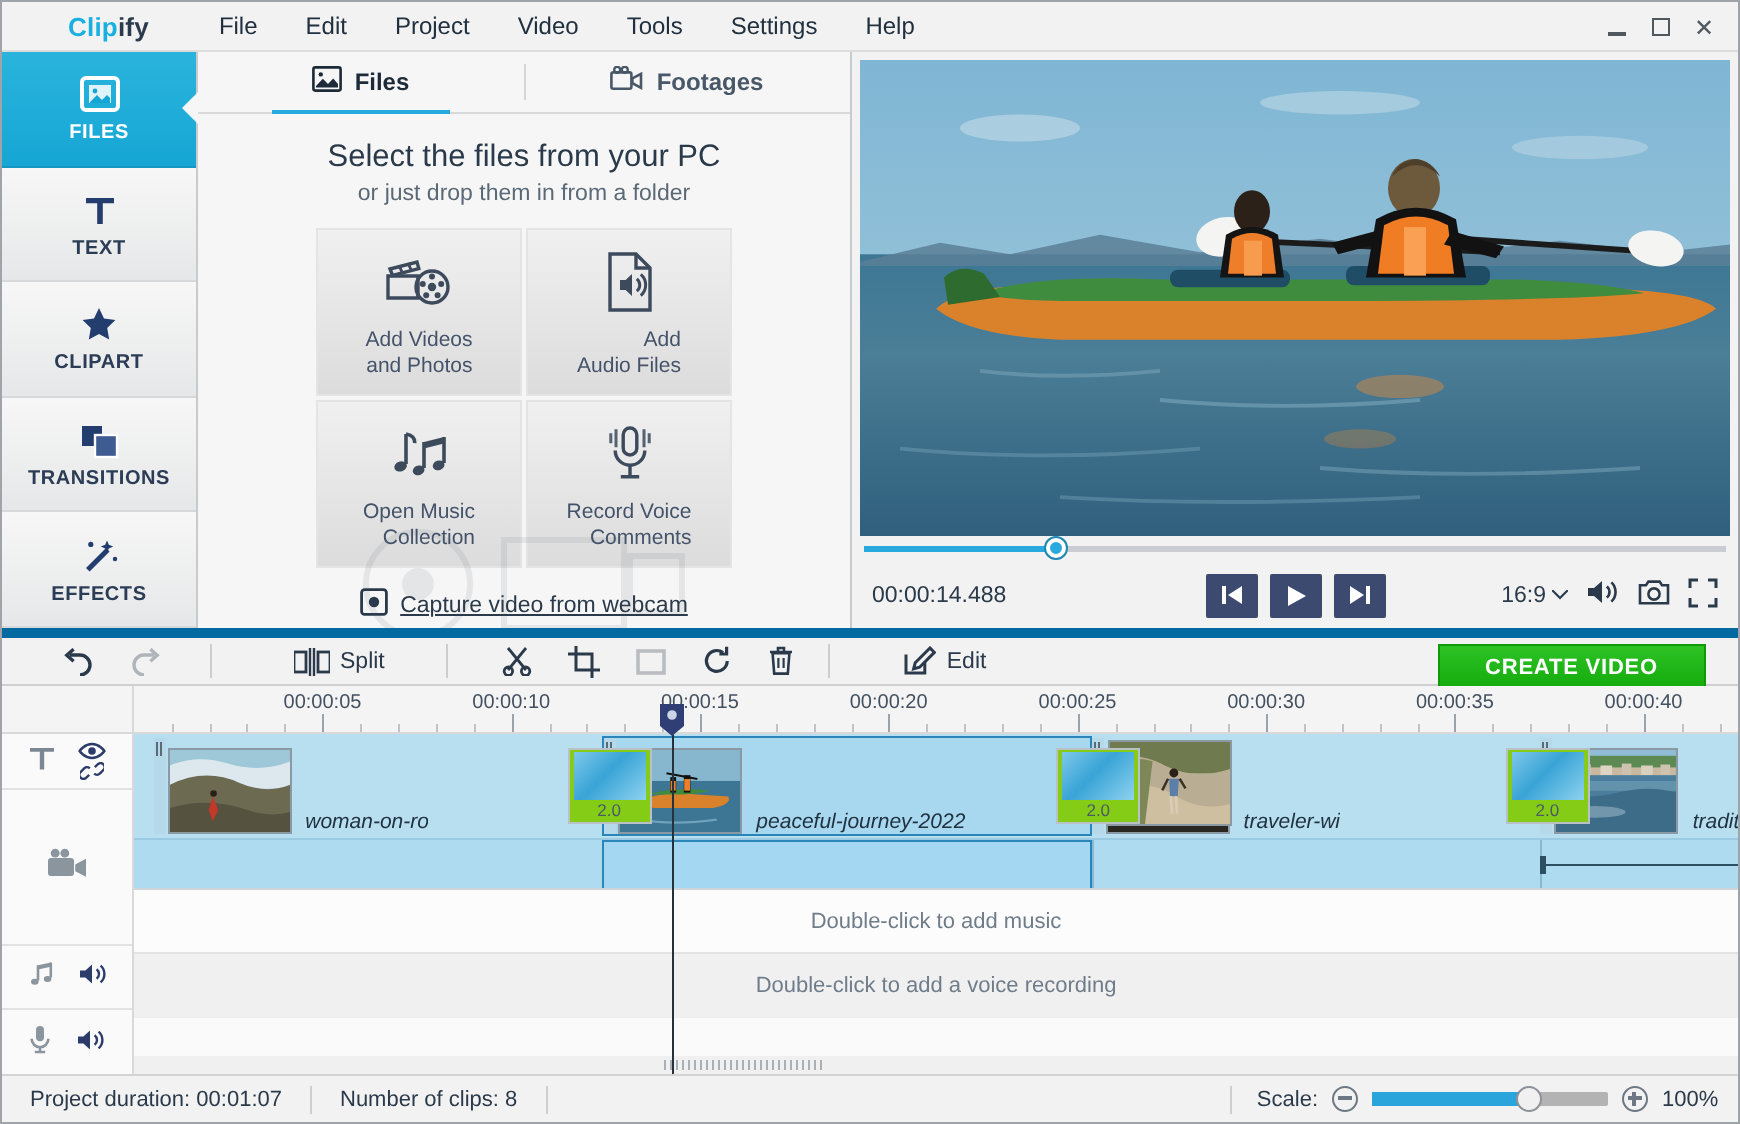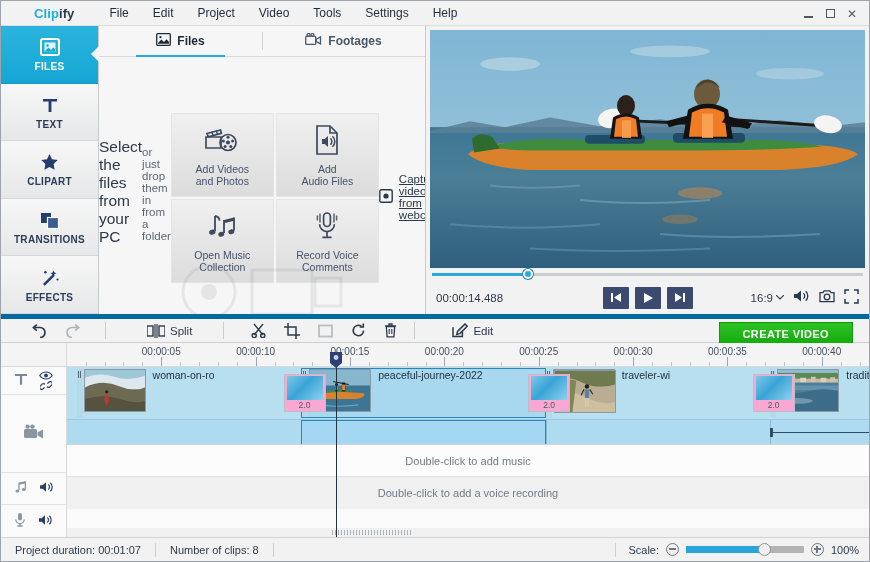--- a/index.html
+++ b/index.html
@@ -49,30 +49,30 @@
   .panel { flex:1; background:#f6f6f6; display:flex; flex-direction:column;
            border-right:1px solid #c8cbce; position:relative; overflow:hidden; }
   .panel-tabs { height:31px; display:flex; border-bottom:1px solid #d9d9d9; background:#f6f6f6; }
   .ptab { flex:1; display:flex; align-items:center; justify-content:center; gap:6px;
           font-size:12px; color:#495868; position:relative; cursor:pointer;font-weight:bold; }
   .ptab.active { font-weight:bold; color:#1d2a38; }
   .ptab.active::after { content:""; position:absolute; bottom:-1px; left:23%; right:23%; height:2.5px;
                         background:#26a9dd; }
   .ptab + .ptab::before { content:""; position:absolute; left:0; top:6px; bottom:6px; width:1px;
                           background:#d5d5d5; }
-  .panel-body { flex:1; padding-top:13px; display:flex; align-items:center;
+  .panel-body { flex:1; padding-top:13px; display:flex; flex-direction:column; align-items:center;
                 position:relative; }
   .panel-title { font-size:15.5px; color:#2b3a4a; }
   .panel-sub { font-size:11.5px; color:#5b6977; margin-top:3px; }
   .tiles { margin-top:11px; display:grid; grid-template-columns:103px 103px; gap:2px; }
   .tile { height:84px; background:linear-gradient(#f0f0f0,#dcdcdc); display:flex; flex-direction:column;
           align-items:center; justify-content:center; color:#3c4a5c; cursor:pointer;
           border:1px solid #e4e4e4; }
   .tile-ic { height:34px; display:flex; align-items:flex-end; justify-content:center; }
-  .tile-txt { margin-top:7px; font-size:10.5px; line-height:12.5px; text-align:center; color:#44536a; }
+  .tile-txt { margin-top:7px; font-size:10.5px; line-height:12.5px; text-align:right; color:#44536a; }
   .webcam { margin-top:10px; display:flex; align-items:center; gap:6px; cursor:pointer; }
   .webcam span.wtxt { font-size:11.5px; color:#2b3a4a; text-decoration:underline; }
   .ghost { position:absolute; bottom:-13px; left:50%; transform:translateX(-50%);
            opacity:0.09; pointer-events:none; }
 
   
   .player { width:443px; flex:0 0 443px; background:#f2f2f2; display:flex; flex-direction:column;
             padding:4px 4px 0 4px; }
   .video-wrap { flex:1; position:relative; background:#000; overflow:hidden; }
   .seekbar { height:13px; position:relative; background:#f2f2f2; }
@@ -121,29 +121,29 @@
   .th-ic { display:flex; flex-direction:column; align-items:center; gap:1px; cursor:pointer; }
   .tl-tracks { flex:1; display:flex; flex-direction:column; position:relative; }
 
   .track-caption { height:28px; flex:0 0 28px; background:#fcfcfc; border-bottom:1px solid #e2e2e2;
                    display:flex; align-items:center; justify-content:center;
                    font-size:11px; color:#6f7c8a; border-left:2px solid #4a5d8f; }
   .track-video { height:78px; flex:0 0 78px; background:#b8dff0; position:relative;
                  border-bottom:1px solid #cfd6da; overflow:hidden; }
   .clip-strip { position:absolute; left:0; top:0; height:52px; width:100%; }
   .clip { position:absolute; top:2px; height:48px; background:#b8dff0; display:flex;
-          align-items:flex-start; overflow:hidden; }
+          align-items:flex-end; overflow:hidden;font-style:italic; }
   .clip.selected { border:1px solid #2a86b8; background:#a8d8ef; top:1px; height:50px; }
   .clip-grip { width:6px; height:100%; background:#b5d9e8; display:flex; align-items:flex-start;
                justify-content:center; padding-top:2px; flex:0 0 6px; }
   .grip-bars { width:4px; height:7px; background:repeating-linear-gradient(90deg,#5a6b78 0 1px,transparent 1px 2px); }
   .clip-thumb { width:62px; height:43px; flex:0 0 62px; border:1px solid #8a99a4; margin-left:1px;
                 overflow:hidden; position:relative; background:#889; }
   .clip-name { font-size:10.5px; color:#213241; padding-left:7px; white-space:nowrap; overflow:hidden; }
-  .trans { position:absolute; top:7px; width:42px; height:38px; background:#f9a8d4;
+  .trans { position:absolute; top:7px; width:42px; height:38px; background:#84cc16;
            border:1px solid #b9c1c7; display:flex; flex-direction:column; align-items:center;
            z-index:5; cursor:pointer; }
   .trans-img { width:36px; height:25px; margin-top:1px;
                background:linear-gradient(135deg,#7ec8ea 0%,#39a4d6 45%,#8ed2ef 100%); }
   .trans-txt { font-size:8.5px; color:#4b5a66; line-height:11px; }
   .sel-band { position:absolute; left:0; bottom:0; height:25px; width:100%; background:#aedbef;
               border-top:1px solid #9bcbe2; }
   .sel-box { position:absolute; top:0; height:25px; background:#a3d7f2; border:1px solid #2a86b8; }
   .sel-div { position:absolute; top:0; bottom:0; width:1px; background:#86b9d2; }
   .wave-line { position:absolute; height:1px; background:#2d4f63; top:12px; }

